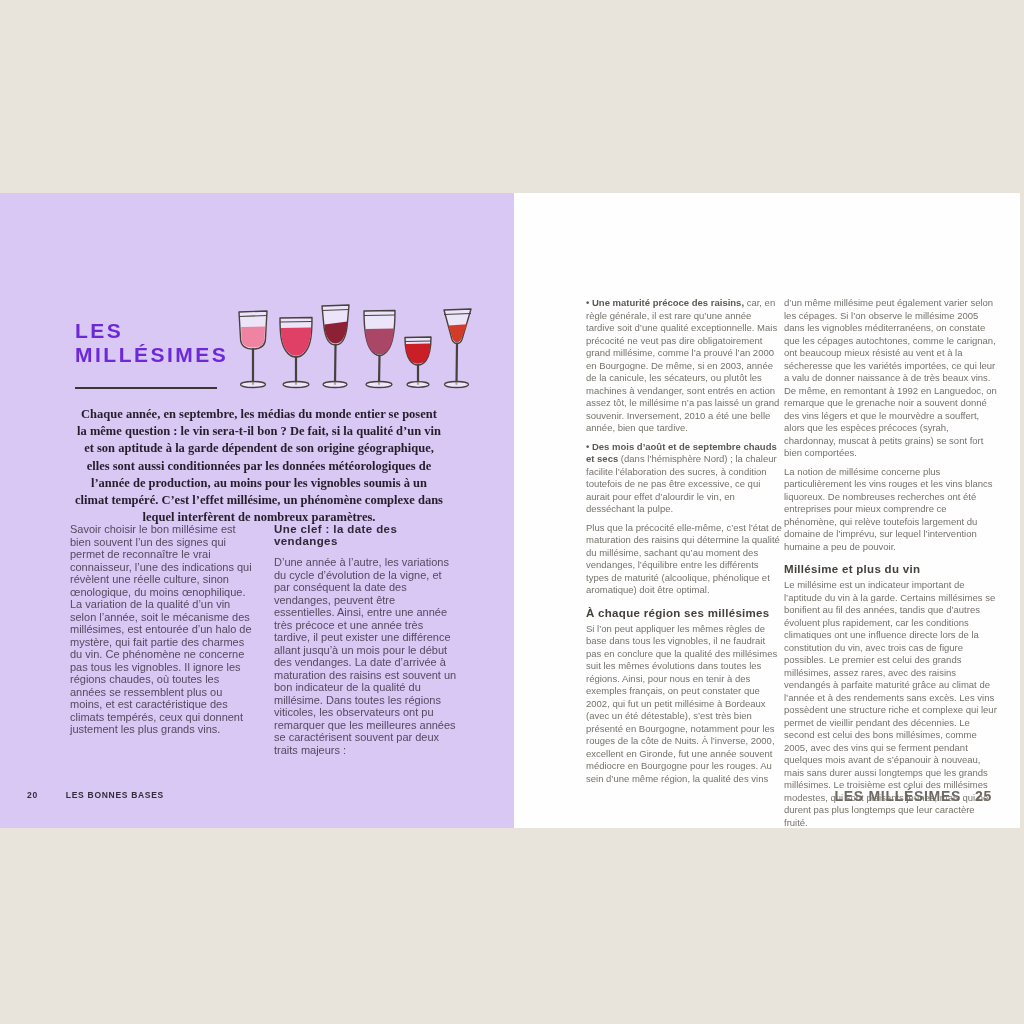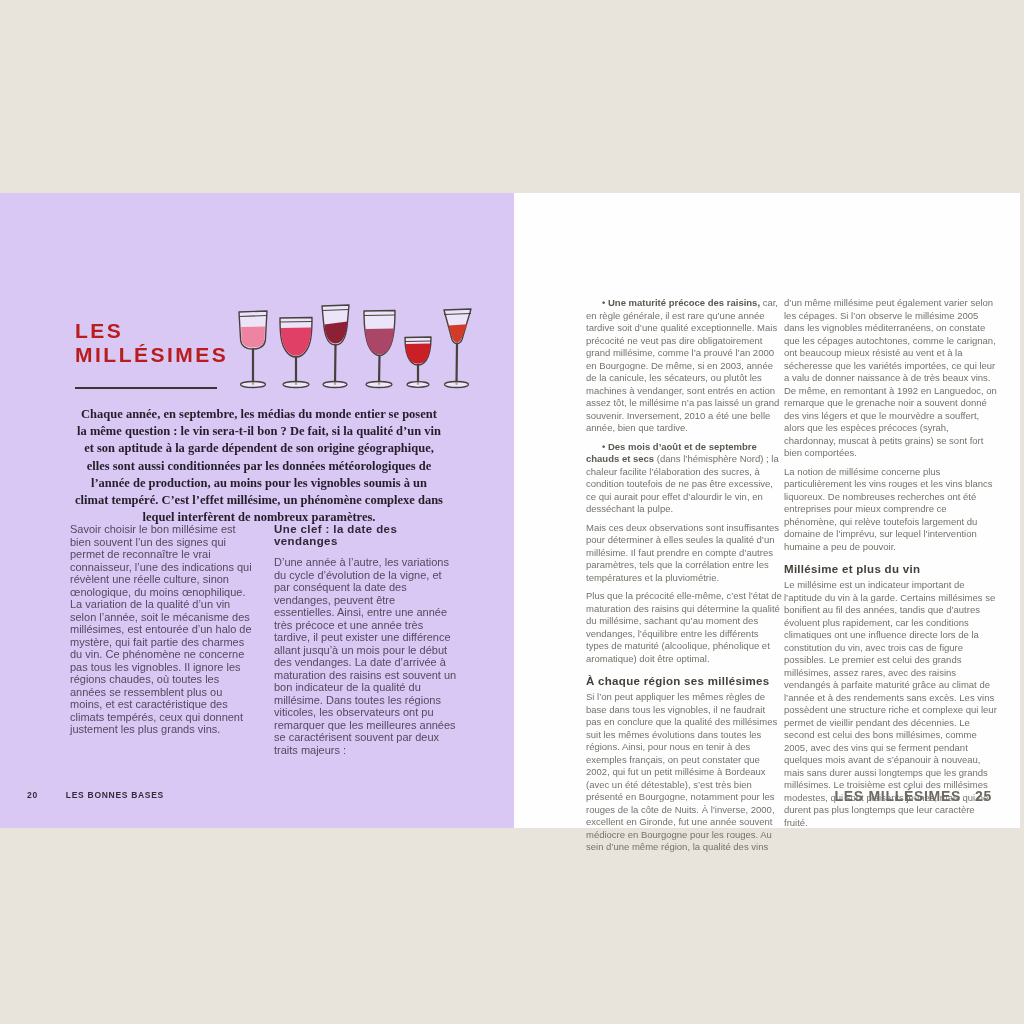--- a/index.html
+++ b/index.html
@@ -10,21 +10,21 @@
   }
   .spread{position:absolute;left:0;top:193px;width:1020px;height:635px;}
   .page{position:absolute;top:0;height:635px;}
   .page-left{left:0;width:514px;background:#d9c8f3;}
   .page-right{left:514px;width:506px;background:#fefefe;}
 
   
   .title{
     position:absolute;left:75px;top:126px;
     font-size:21px;font-weight:700;line-height:24px;
-    letter-spacing:2.5px;color:#b91c1c;
+    letter-spacing:2.5px;color:#6d28d9;
   }
   .title-rule{position:absolute;left:75px;top:194px;width:142px;height:2px;background:#3a3632;}
   .glasses-svg{position:absolute;left:228px;top:101px;width:250px;height:100px;}
   .intro{
     position:absolute;left:75px;top:213px;width:368px;
     font-family:"Liberation Serif", serif;font-weight:700;
     font-size:12.5px;line-height:17.2px;color:#241e2a;text-align:center;
   }
   .lcol{position:absolute;top:330px;width:184px;}
   .lcol-1{left:70px;} .lcol-2{left:274px;}
@@ -36,21 +36,21 @@
   .footer-left{
     position:absolute;left:27px;top:597px;display:flex;gap:28px;
     font-size:8.5px;font-weight:700;letter-spacing:.7px;color:#332c3c;text-align:right;
   }
 
   
   .rcol{position:absolute;top:104px;}
   .rcol-1{left:72px;width:196px;}
   .rcol-2{left:270px;width:214px;}
   .rcol p{margin:0 0 6px 0;font-size:9.5px;line-height:12.5px;color:#76716a;}
-  .rcol p .lead{font-weight:700;color:#5d5952;margin-left:16px;}
+  .rcol p .lead{font-weight:700;color:#5d5952;}
   .rcol h3{
     margin:10px 0 4px 0;font-size:11.5px;font-weight:700;
     letter-spacing:.3px;color:#45403a;
   }
   .footer-right{
     position:absolute;right:28px;top:595px;display:flex;gap:14px;align-items:baseline;
     font-size:14px;font-weight:700;letter-spacing:.7px;color:#6e6962;
   }
 
   
@@ -139,21 +139,20 @@
       <span>20</span>
       <span>LES BONNES BASES</span>
     </div>
   </div>
 
   <div class="page page-right">
 
     <div class="rcol rcol-1">
       <p><span class="lead">• Une maturité précoce des raisins,</span><span> car, en règle générale, il est rare qu’une année tardive soit d’une qualité exceptionnelle. Mais précocité ne veut pas dire obligatoirement grand millésime, comme l’a prouvé l’an 2000 en Bourgogne. De même, si en 2003, année de la canicule, les sécateurs, ou plutôt les machines à vendanger, sont entrés en action assez tôt, le millésime n’a pas laissé un grand souvenir. Inversement, 2010 a été une belle année, bien que tardive.</span></p>
       <p><span class="lead">• Des mois d’août et de septembre chauds et secs</span><span> (dans l’hémisphère Nord) ; la chaleur facilite l’élaboration des sucres, à condition toutefois de ne pas être excessive, ce qui aurait pour effet d’alourdir le vin, en desséchant la pulpe.</span></p>
-      <p>Mais ces deux observations sont insuffisantes pour déterminer à elles seules la qualité d’un millésime. Il faut prendre en compte d’autres paramètres, tels que la corrélation entre les températures et la pluviométrie.</p>
       <p>Plus que la précocité elle-même, c’est l’état de maturation des raisins qui détermine la qualité du millésime, sachant qu’au moment des vendanges, l’équilibre entre les différents types de maturité (alcoolique, phénolique et aromatique) doit être optimal.</p>
       <h3>À chaque région ses millésimes</h3>
       <p>Si l’on peut appliquer les mêmes règles de base dans tous les vignobles, il ne faudrait pas en conclure que la qualité des millésimes suit les mêmes évolutions dans toutes les régions. Ainsi, pour nous en tenir à des exemples français, on peut constater que 2002, qui fut un petit millésime à Bordeaux (avec un été détestable), s’est très bien présenté en Bourgogne, notamment pour les rouges de la côte de Nuits. À l’inverse, 2000, excellent en Gironde, fut une année souvent médiocre en Bourgogne pour les rouges. Au sein d’une même région, la qualité des vins</p>
     </div>
 
     <div class="rcol rcol-2">
       <p>d’un même millésime peut également varier selon les cépages. Si l’on observe le millésime 2005 dans les vignobles méditerranéens, on constate que les cépages autochtones, comme le carignan, ont beaucoup mieux résisté au vent et à la sécheresse que les variétés importées, ce qui leur a valu de donner naissance à de très beaux vins. De même, en remontant à 1992 en Languedoc, on remarque que le grenache noir a souvent donné des vins légers et que le mourvèdre a souffert, alors que les espèces précoces (syrah, chardonnay, muscat à petits grains) se sont fort bien comportées.</p>
       <p>La notion de millésime concerne plus particulièrement les vins rouges et les vins blancs liquoreux. De nombreuses recherches ont été entreprises pour mieux comprendre ce phénomène, qui relève toutefois largement du domaine de l’imprévu, sur lequel l’intervention humaine a peu de pouvoir.</p>
       <h3>Millésime et plus du vin</h3>
       <p>Le millésime est un indicateur important de l’aptitude du vin à la garde. Certains millésimes se bonifient au fil des années, tandis que d’autres évoluent plus rapidement, car les conditions climatiques ont une influence directe lors de la constitution du vin, avec trois cas de figure possibles. Le premier est celui des grands millésimes, assez rares, avec des raisins vendangés à parfaite maturité grâce au climat de l’année et à des rendements sans excès. Les vins possèdent une structure riche et complexe qui leur permet de vieillir pendant des décennies. Le second est celui des bons millésimes, comme 2005, avec des vins qui se ferment pendant quelques mois avant de s’épanouir à nouveau, mais sans durer aussi longtemps que les grands millésimes. Le troisième est celui des millésimes modestes, qui sont plaisants jeunes, mais qui ne durent pas plus longtemps que leur caractère fruité.</p>

